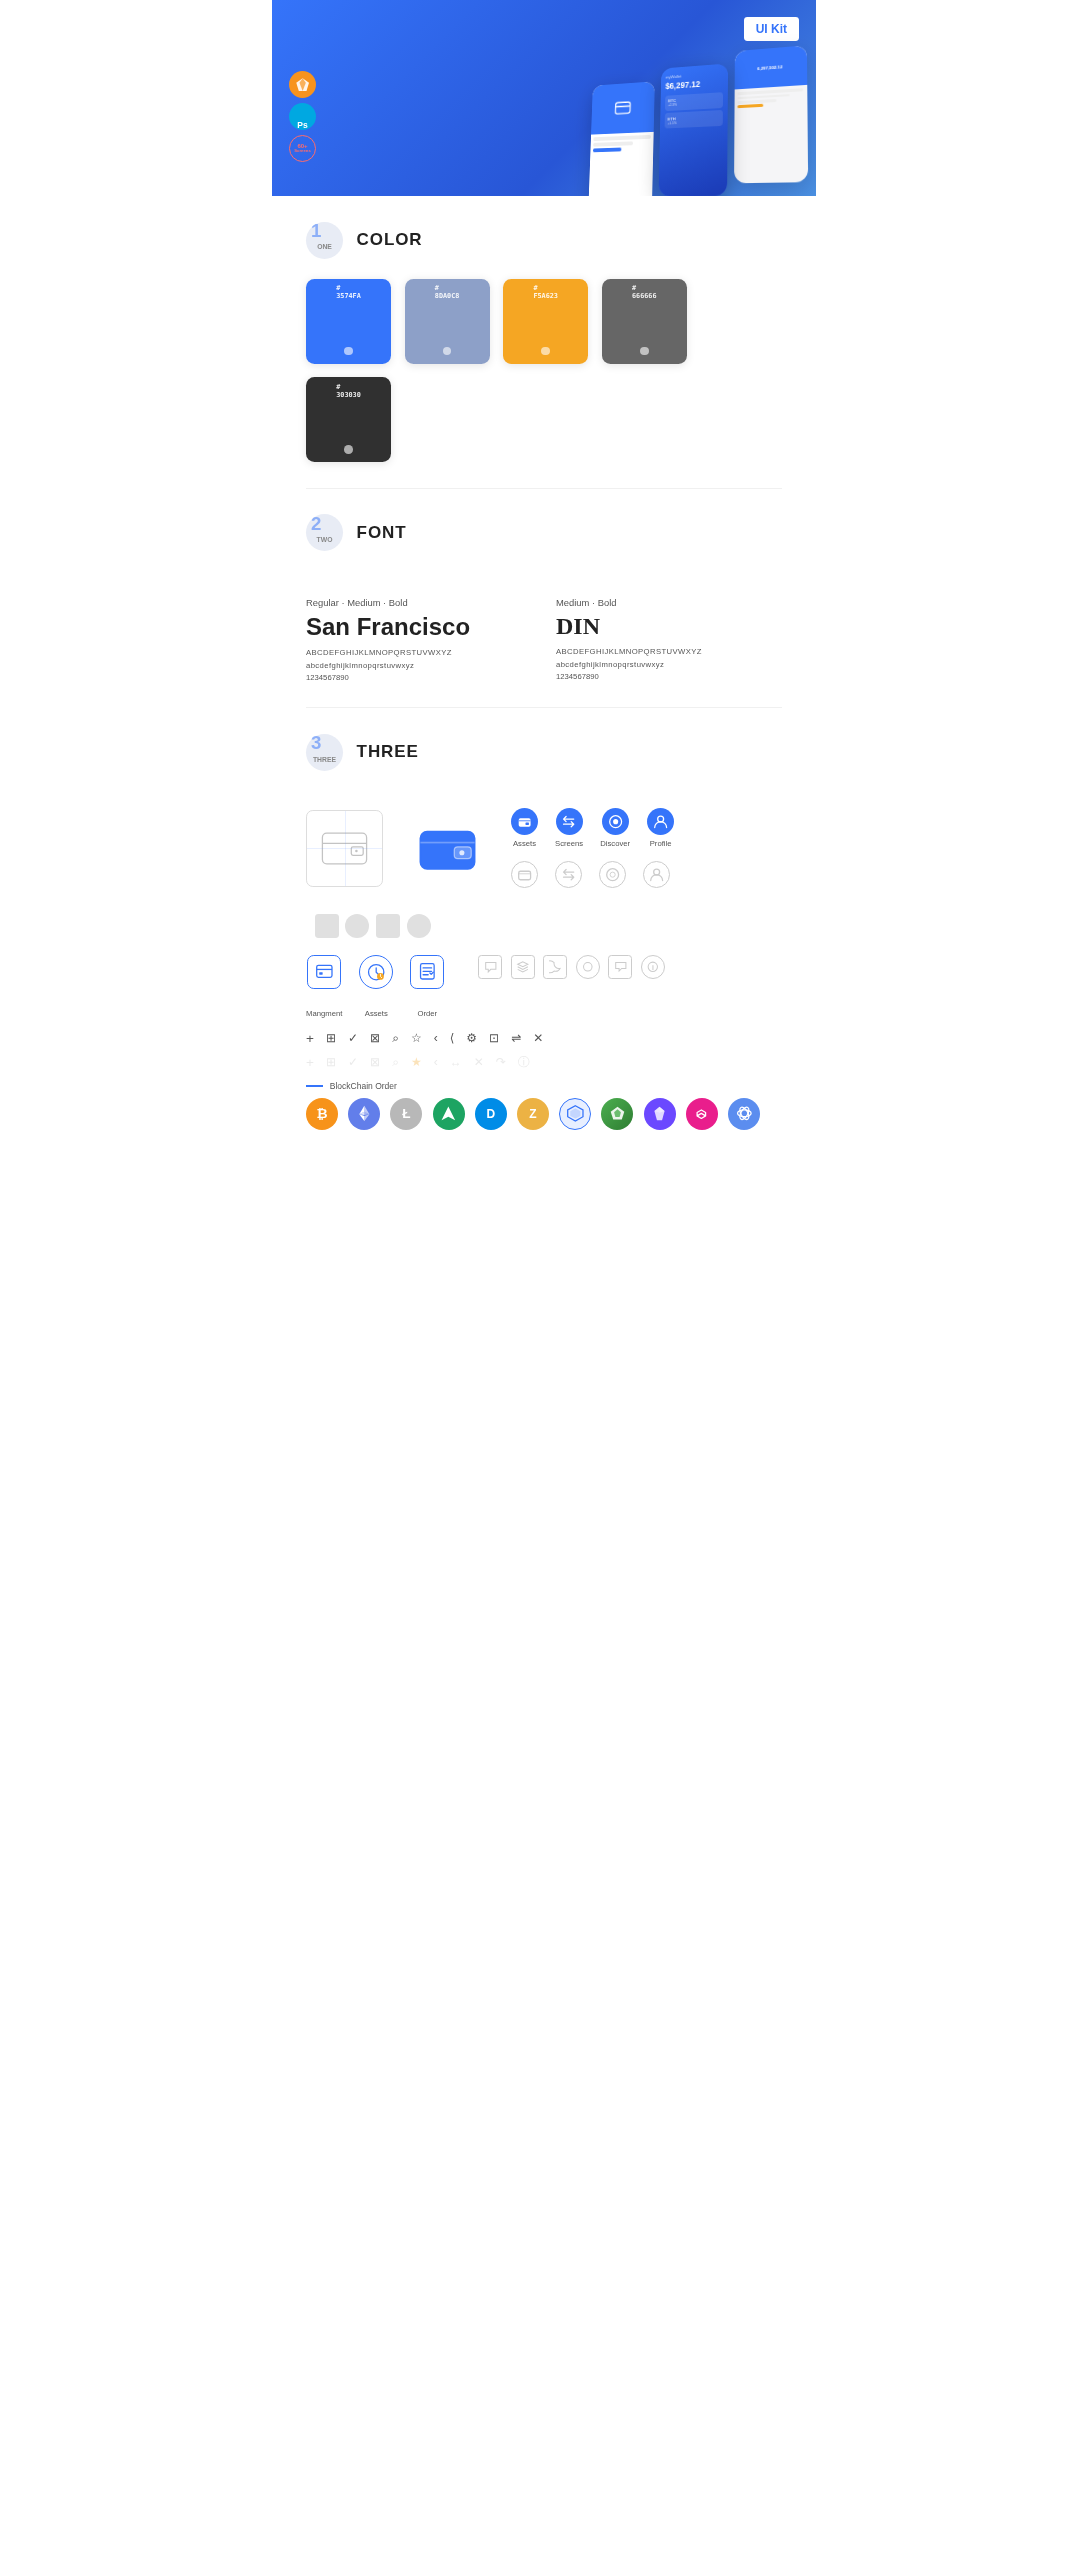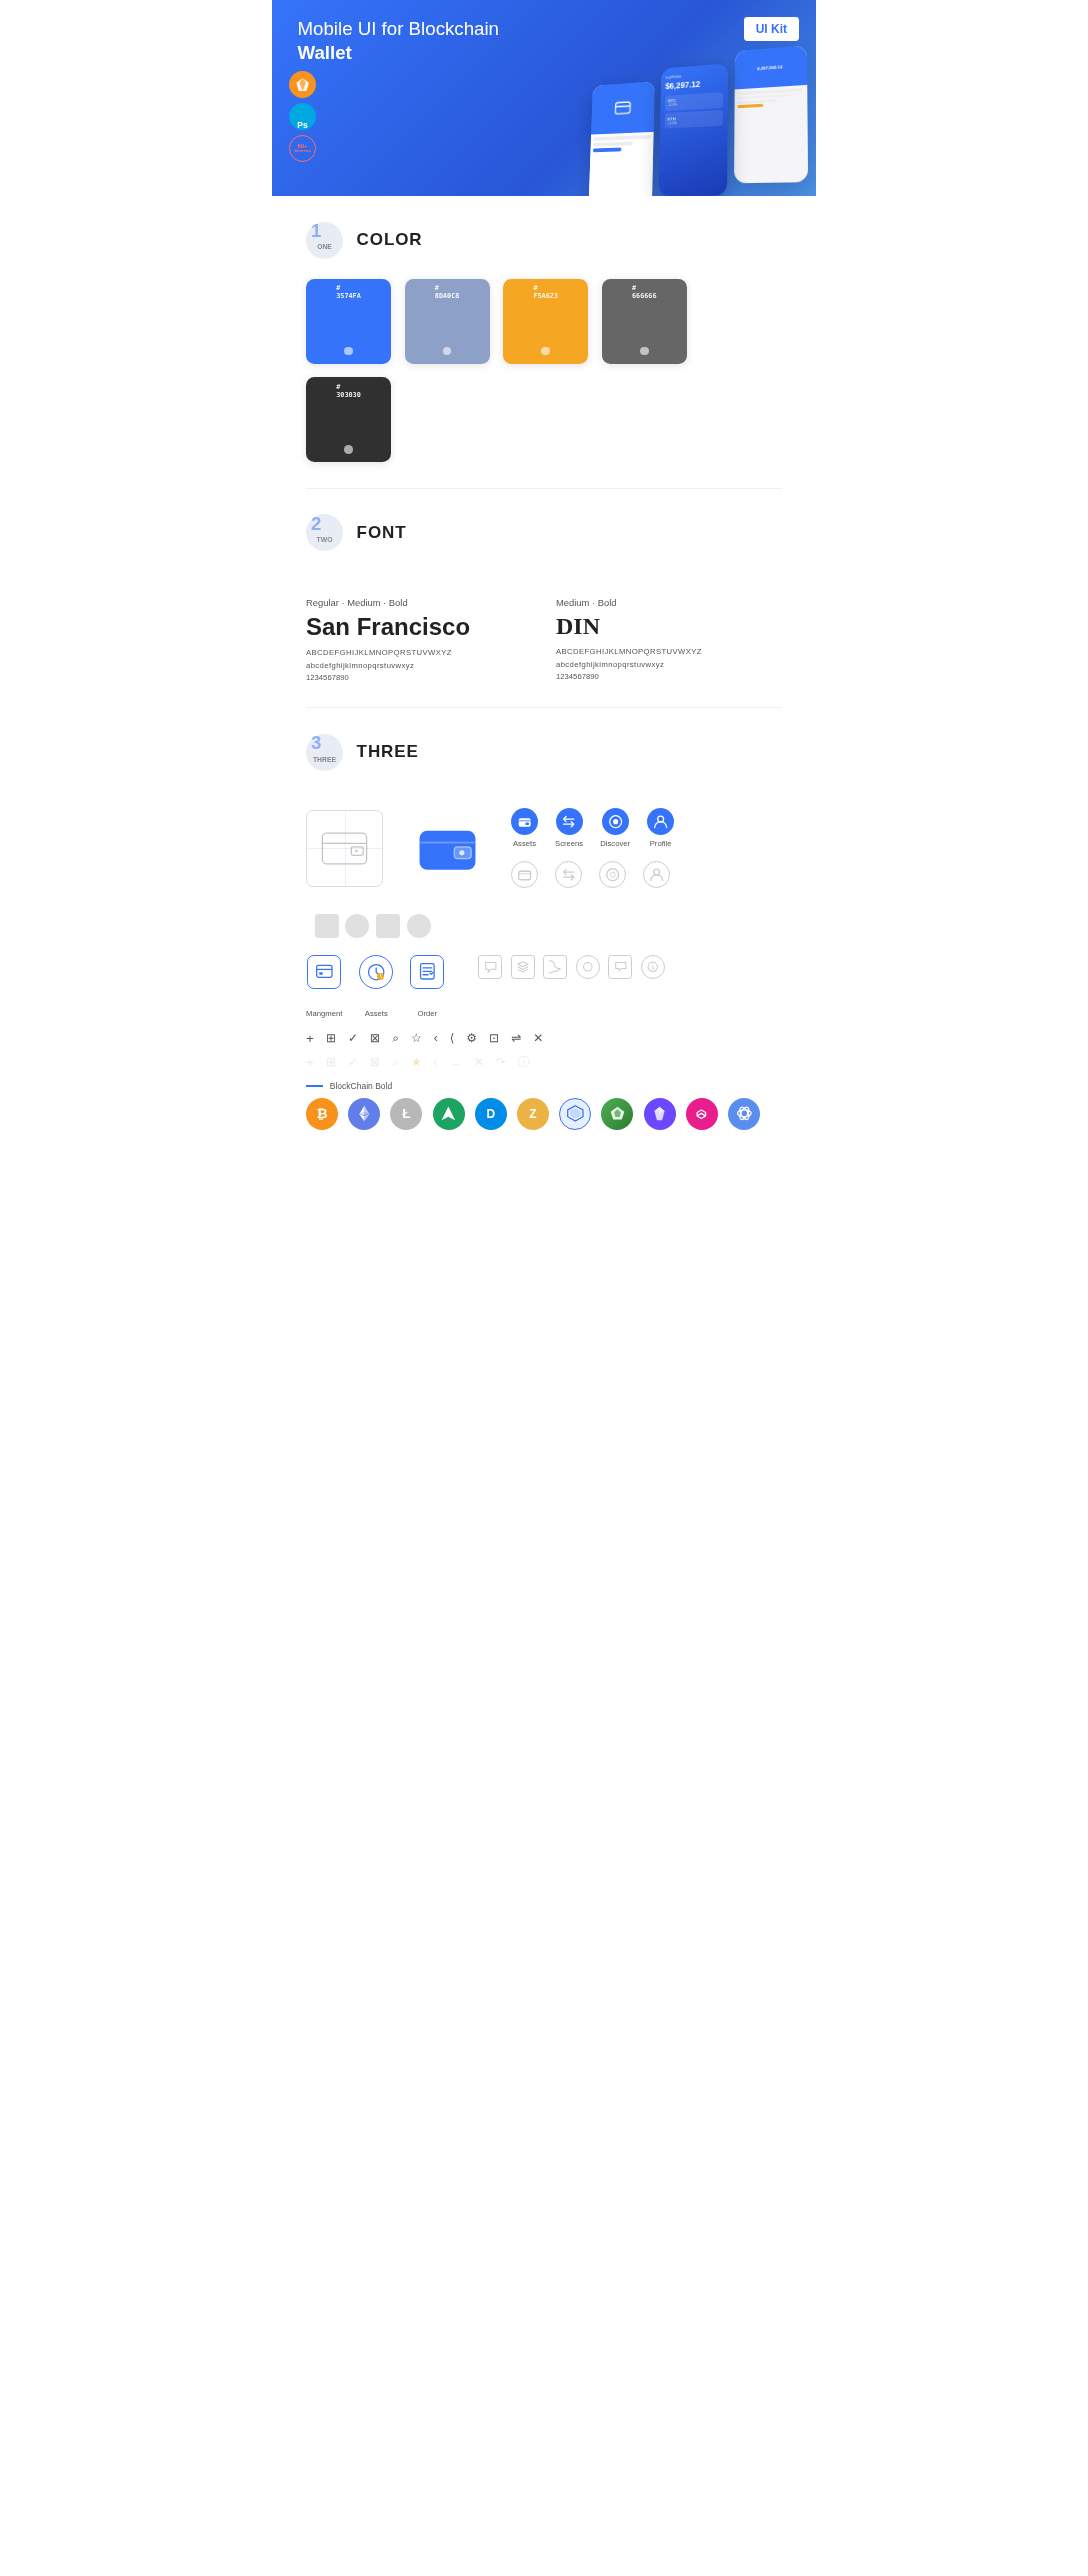--- a/index.html
+++ b/index.html
@@ -219,23 +219,20 @@
       align-items: center;
     }
 
     
     .divider { height: 0.9px; background: #f0f0f0; margin: 0 34px; }
   </style>
 </head>
 <body>
 
 <div class="hero">
-  <div class="hero-title">
-    <span>Mobile UI for Blockchain </span><strong>Wallet</strong>
-  </div>
   <div class="ui-kit-badge">UI Kit</div>
 
   <div class="hero-icons">
     <div class="hero-icon-sketch">
       <svg width="15.3" height="15.3" viewBox="0 0 24 24" fill="none">
         <polygon points="12,2 22,9 18,22 6,22 2,9" fill="#fff" opacity="0.9"></polygon>
         <polygon points="12,2 17,9 12,22 7,9" fill="#F7931E" opacity="0.7"></polygon>
       </svg>
     </div>
     <div class="hero-icon-ps">
@@ -566,21 +563,21 @@
     <span style="font-size:12px;color:#F5A623;">★</span>
     <span style="font-size:12px;color:#bbb;">‹</span>
     <span style="font-size:12px;color:#bbb;">↔</span>
     <span style="font-size:12px;color:#bbb;">✕</span>
     <span style="font-size:12px;color:#bbb;">↷</span>
     <span style="font-size:12px;color:#bbb;">ⓘ</span>
   </div>
 
   <div class="blockchain-label">
     <div class="blockchain-line"></div>
-    <span class="blockchain-text">BlockChain Bold</span>
+    <span class="blockchain-text">BlockChain Order</span>
   </div>
 
   <div class="crypto-row">
 
     <div style="width:32px;height:32px;border-radius:50%;background:#F7931A;display:flex;align-items:center;justify-content:center;">
       <span style="color:#fff;font-size:13.6px;font-weight:900;">₿</span>
     </div>
 
     <div style="width:32px;height:32px;border-radius:50%;background:#627EEA;display:flex;align-items:center;justify-content:center;">
       <svg width="18.7" height="18.7" viewBox="0 0 22 22" fill="none">

